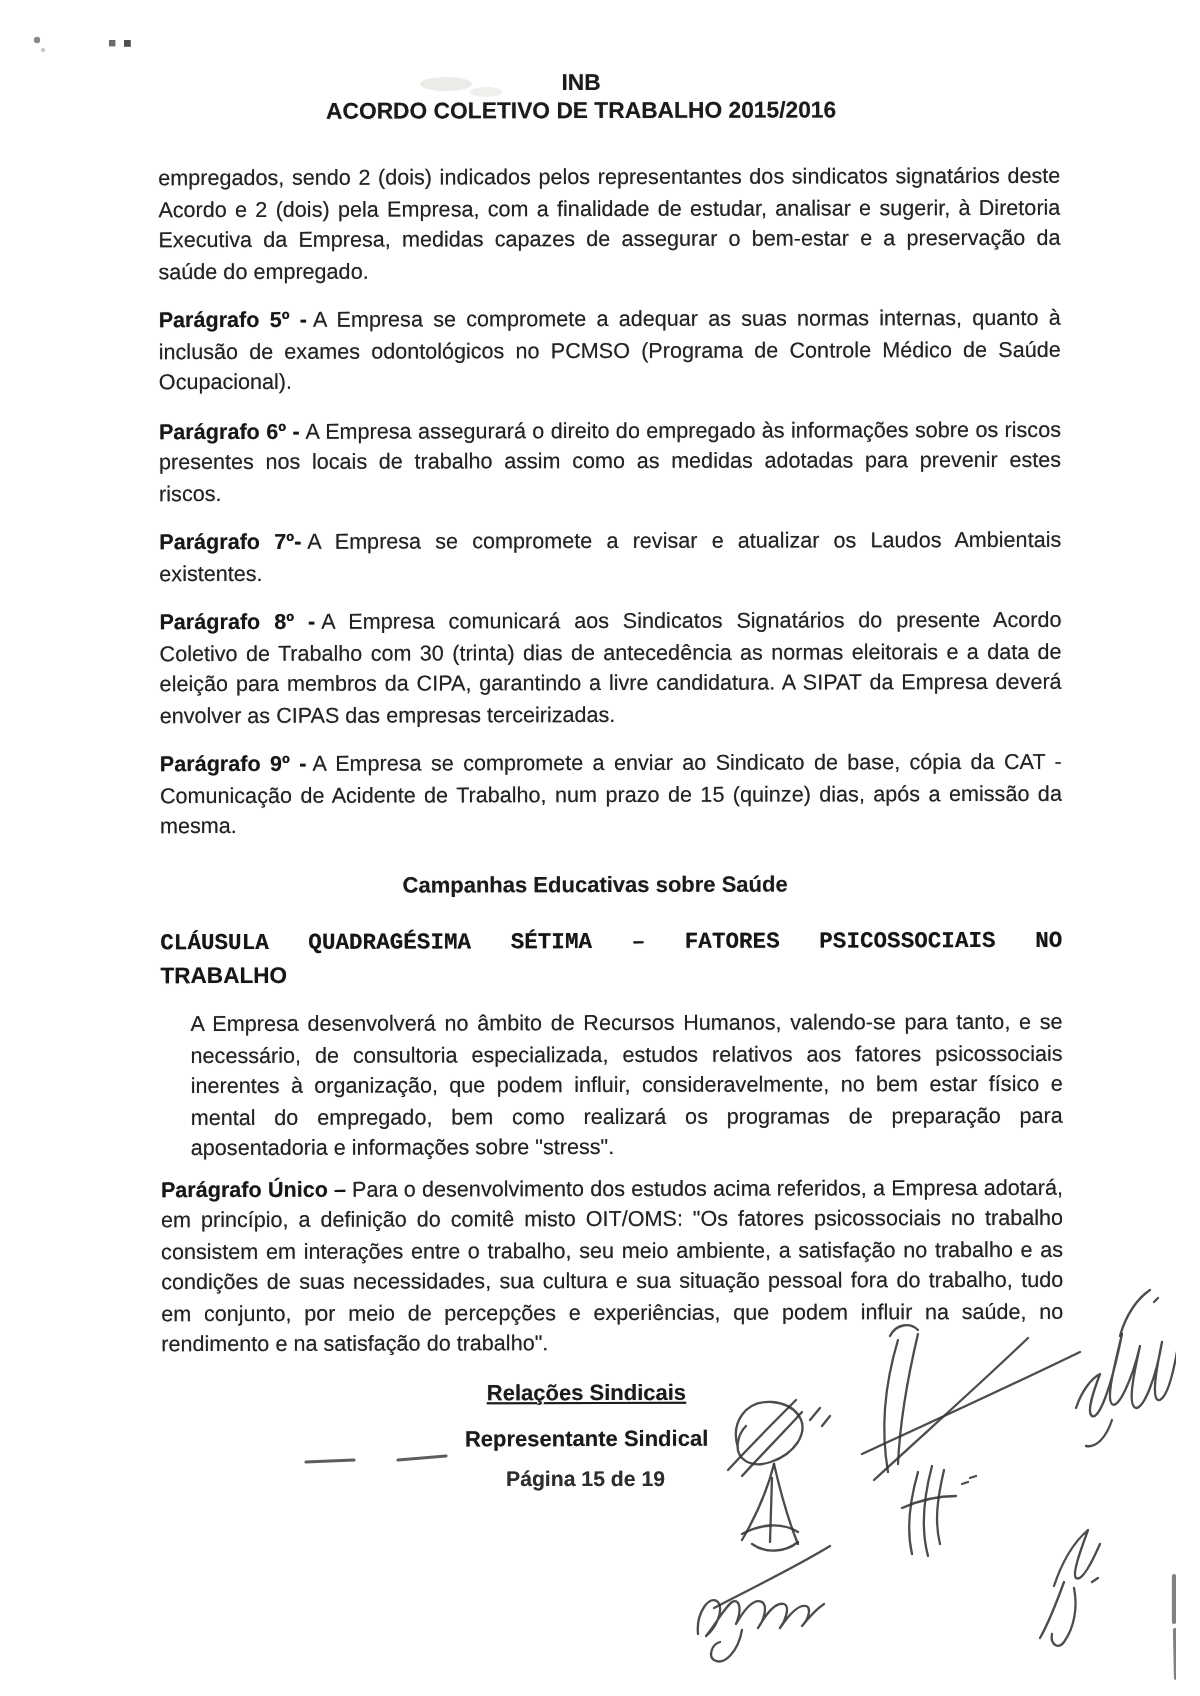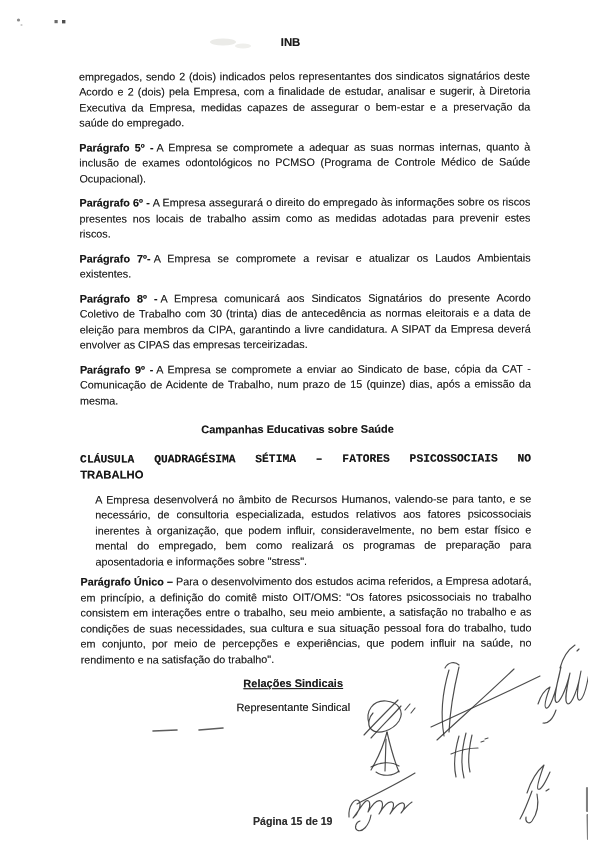--- a/index.html
+++ b/index.html
@@ -15,39 +15,40 @@
   }
   .doc-header{text-align:center;font-weight:bold;font-size:11.4px;line-height:13.5px;
     color:#1b1b1b;margin:0 28px 19px 0;}
   .para{margin:0 0 9px 0;}
   .plabel{font-weight:bold;color:#171717;padding-right:3px;margin-top:36px;}
   .section-title{text-align:center;font-weight:bold;font-size:11px;color:#1b1b1b;margin:14px 16px 14px 0;}
   .clause-heading{font-weight:bold;font-size:11.3px;color:#161616;margin:0 0 9px 0;}
   .force-justify{text-align:justify;text-align-last:justify;font-family:Liberation Mono, monospace;}
   .clause-body{margin:0 0 5px 15px;}
   .sig-title{text-align:center;font-weight:bold;font-size:11px;color:#1b1b1b;margin:4px 26px 0 0;text-decoration:underline;}
-  .sig-role{text-align:center;font-weight:normal;font-size:11px;color:#1b1b1b;margin:8px 26px 0 0;}
+  .sig-role{text-align:center;font-weight:bold;font-size:11px;color:#1b1b1b;margin:8px 26px 0 0;}
   .footer{
-    position:absolute;left:253px;top:815px;font-size:10.6px;font-weight:bold;color:#2e2e2e;
+    position:absolute;left:253px;top:734px;font-size:10.6px;font-weight:bold;color:#2e2e2e;
     text-shadow:0 0 0.3px rgba(46,46,46,0.5);
   }
   .overlay{position:absolute;left:0;top:0;width:600px;height:848px;pointer-events:none;}
   .overlay path{fill:none;stroke:#333333;stroke-width:1.15;stroke-linecap:round;stroke-linejoin:round;opacity:0.88;}
   .overlay .penmark{stroke:#6e6e6e;stroke-width:2.1;}
   .overlay .dashline{stroke:#474747;stroke-width:1.6;}
 </style>
 </head>
 <body>
 
 <div class="page">
 
   <div class="content">
 
     <div class="doc-header">
       <div>INB</div>
+      <div>ACORDO COLETIVO DE TRABALHO 2015/2016</div>
     </div>
 
     <p class="para">empregados, sendo 2 (dois) indicados pelos representantes dos sindicatos signatários deste Acordo e 2 (dois) pela Empresa, com a finalidade de estudar, analisar e sugerir, à Diretoria Executiva da Empresa, medidas capazes de assegurar o bem-estar e a preservação da saúde do empregado.</p>
 
     <p class="para"><strong class="plabel">Parágrafo 5º -</strong><span>A Empresa se compromete a adequar as suas normas internas, quanto à inclusão de exames odontológicos no PCMSO (Programa de Controle Médico de Saúde Ocupacional).</span></p>
 
     <p class="para"><strong class="plabel">Parágrafo 6º -</strong><span>A Empresa assegurará o direito do empregado às informações sobre os riscos presentes nos locais de trabalho assim como as medidas adotadas para prevenir estes riscos.</span></p>
 
     <p class="para"><strong class="plabel">Parágrafo 7º-</strong><span>A Empresa se compromete a revisar e atualizar os Laudos Ambientais existentes.</span></p>
 

